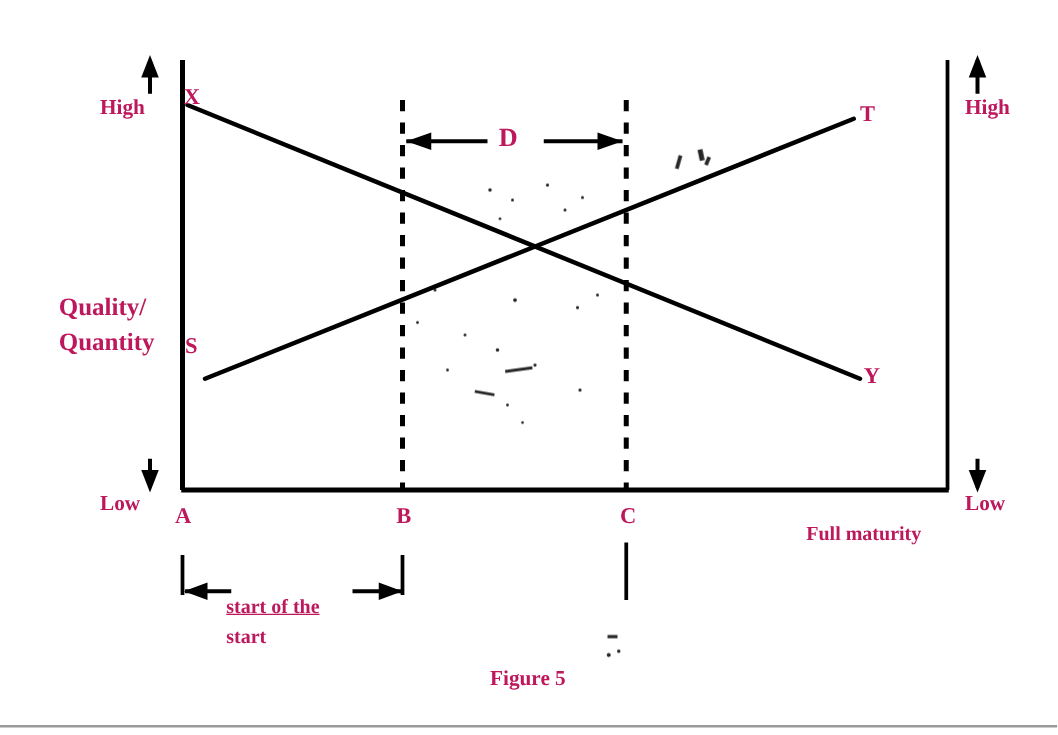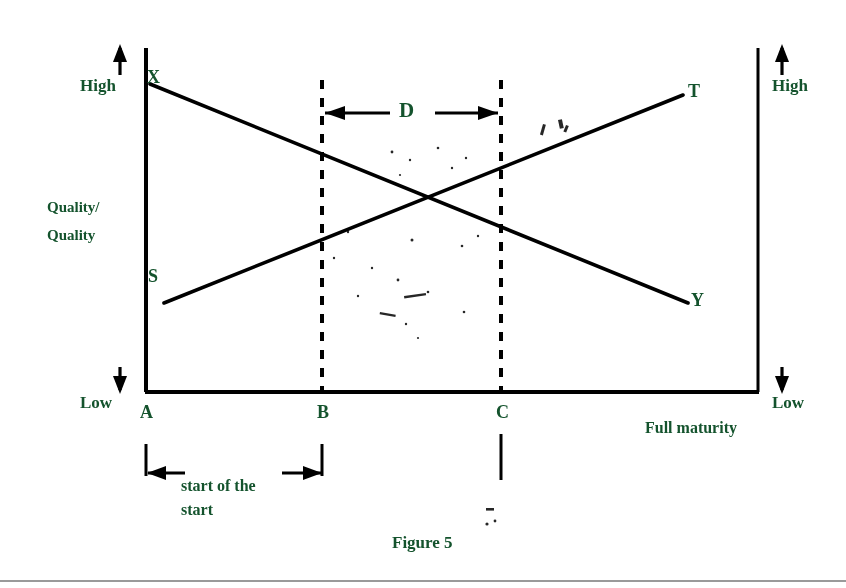--- a/index.html
+++ b/index.html
@@ -19,33 +19,33 @@
   }
   #figure-svg {
     position: absolute;
     left: 0;
     top: 0;
     width: 846px;
     height: 588px;
   }
   .lbl {
     position: absolute;
-    color: #14532d;
+    color: #be185d;
     font-weight: bold;
     font-family: "Liberation Serif", "DejaVu Serif", serif;
     white-space: pre;
     line-height: 1.05;
   }
   .lbl-axis   { font-size: 17px; }
   .lbl-curve  { font-size: 18px; }
   .lbl-tick   { font-size: 18px; }
   .lbl-d      { font-size: 21px; }
   .lbl-note   { font-size: 16px; }
   .lbl-cap    { font-size: 17px; }
-  .lbl-qq     { font-size: 15px; }
+  .lbl-qq     { font-size: 20px; margin-top: 36px; }
   #bottom-rule {
     position: absolute;
     left: 0;
     width: 846px;
     height: 2px;
     background: #9a9a9a;
   }
 </style>
 </head>
 <body>
@@ -139,21 +139,21 @@
       <circle cx="334" cy="258" r="1.2"></circle>
     </g>
   </svg>
 
   <div class="lbl lbl-axis" style="left:80px; top:77px;">High</div>
 
   <div class="lbl lbl-axis" style="left:80px; top:394px;">Low</div>
 
   <div class="lbl lbl-qq" style="left:47px; top:200px;">Quality/</div>
 
-  <div class="lbl lbl-qq" style="left:47px; top:228px;">Quality</div>
+  <div class="lbl lbl-qq" style="left:47px; top:228px;">Quantity</div>
 
   <div class="lbl lbl-axis" style="left:772px; top:77px;">High</div>
 
   <div class="lbl lbl-axis" style="left:772px; top:394px;">Low</div>
 
   <div class="lbl lbl-note" style="left:645px; top:420px;">Full maturity</div>
 
   <div class="lbl lbl-tick" style="left:140px; top:403px;">A</div>
 
   <div class="lbl lbl-tick" style="left:317px; top:403px;">B</div>
@@ -163,21 +163,21 @@
   <div class="lbl lbl-curve" style="left:147px; top:68px;">X</div>
 
   <div class="lbl lbl-curve" style="left:148px; top:267px;">S</div>
 
   <div class="lbl lbl-curve" style="left:688px; top:82px;">T</div>
 
   <div class="lbl lbl-curve" style="left:691px; top:291px;">Y</div>
 
   <div class="lbl lbl-d" style="left:399px; top:99px;">D</div>
 
-  <div class="lbl lbl-note" style="left:181px; top:478px;">start of the</div>
+  <div class="lbl lbl-note" style="left:181px; top:478px;text-decoration:underline;">start of the</div>
 
   <div class="lbl lbl-note" style="left:181px; top:502px;">start</div>
 
   <div class="lbl lbl-cap" style="left:392px; top:534px;">Figure 5</div>
 
   <div id="bottom-rule" style="top:580px;"></div>
 
 </div>
 
 </body></html>

